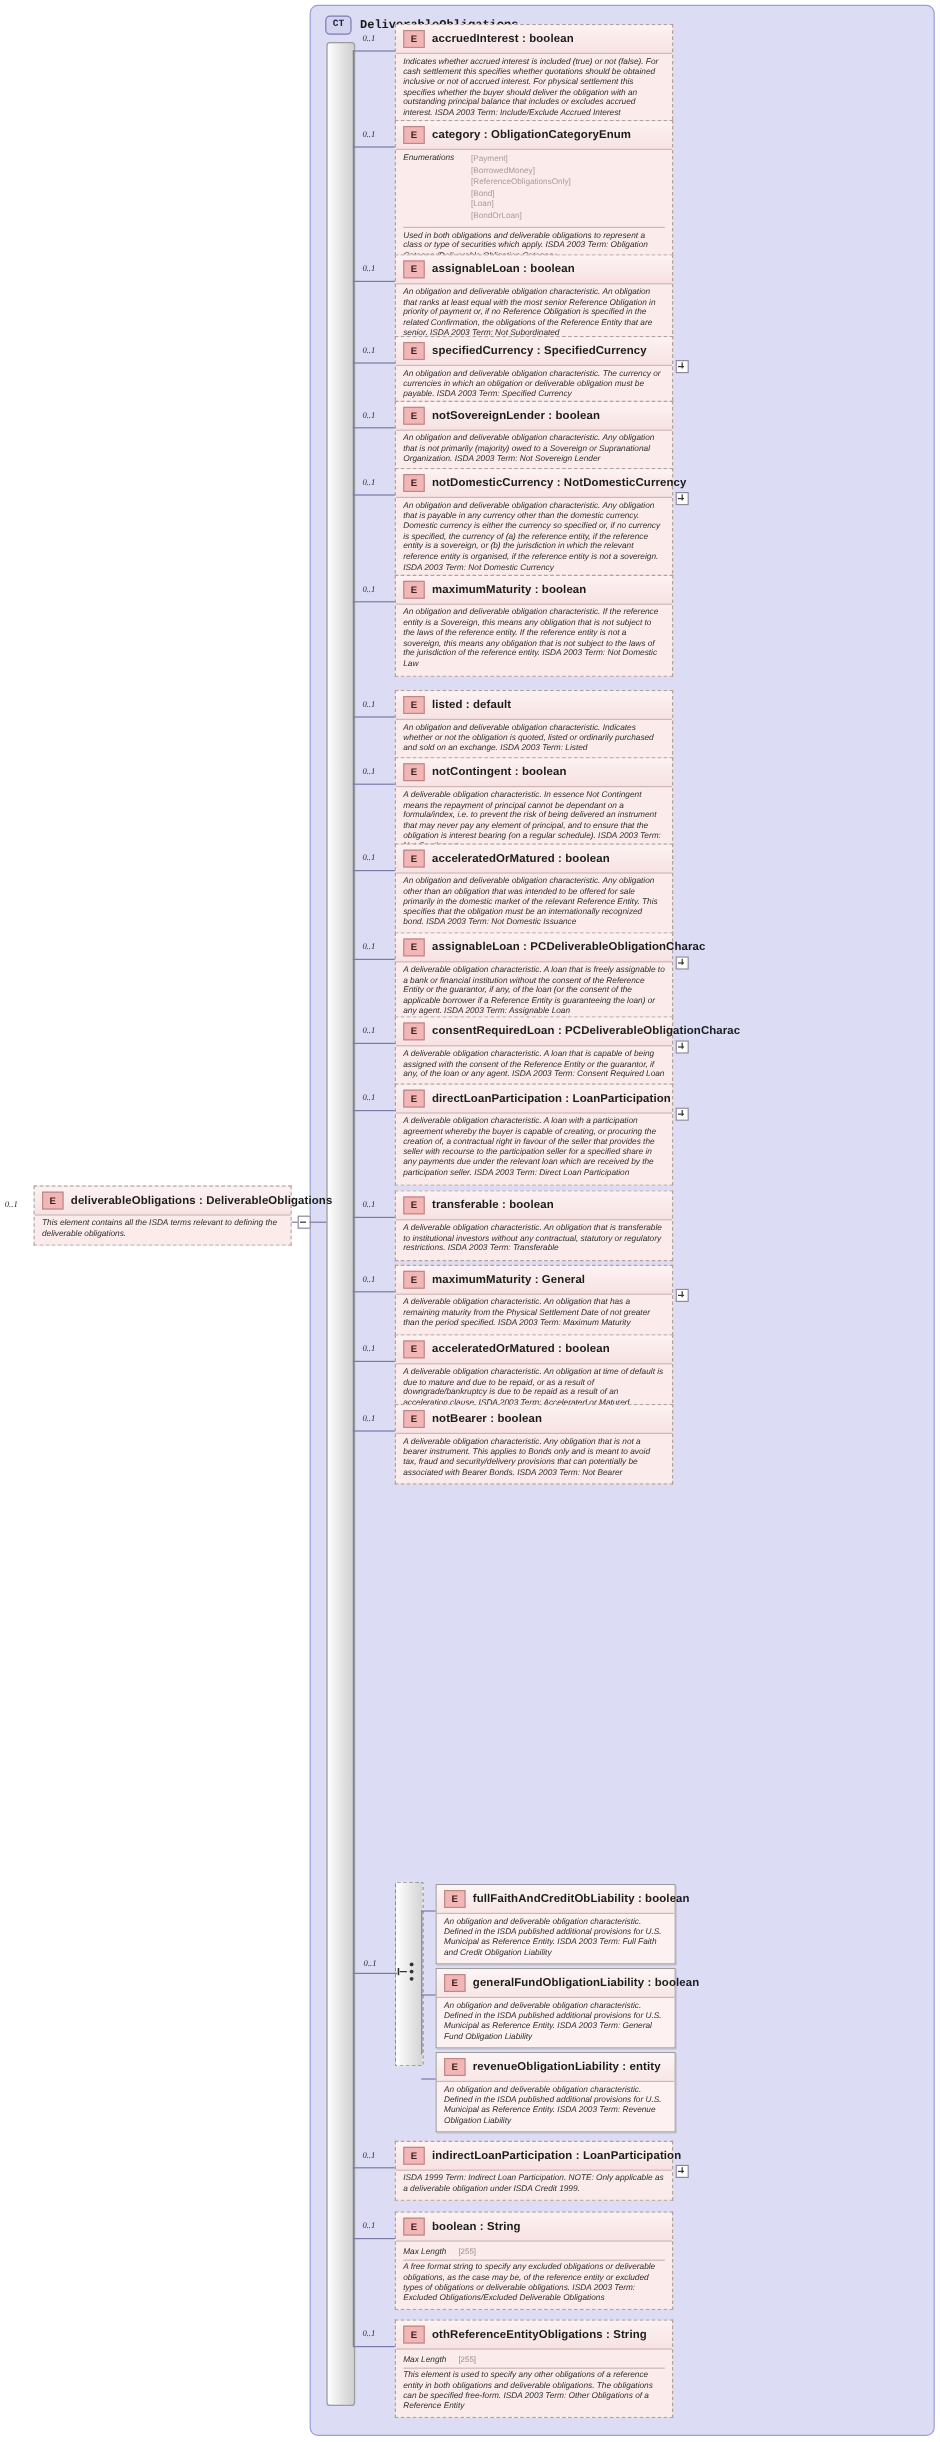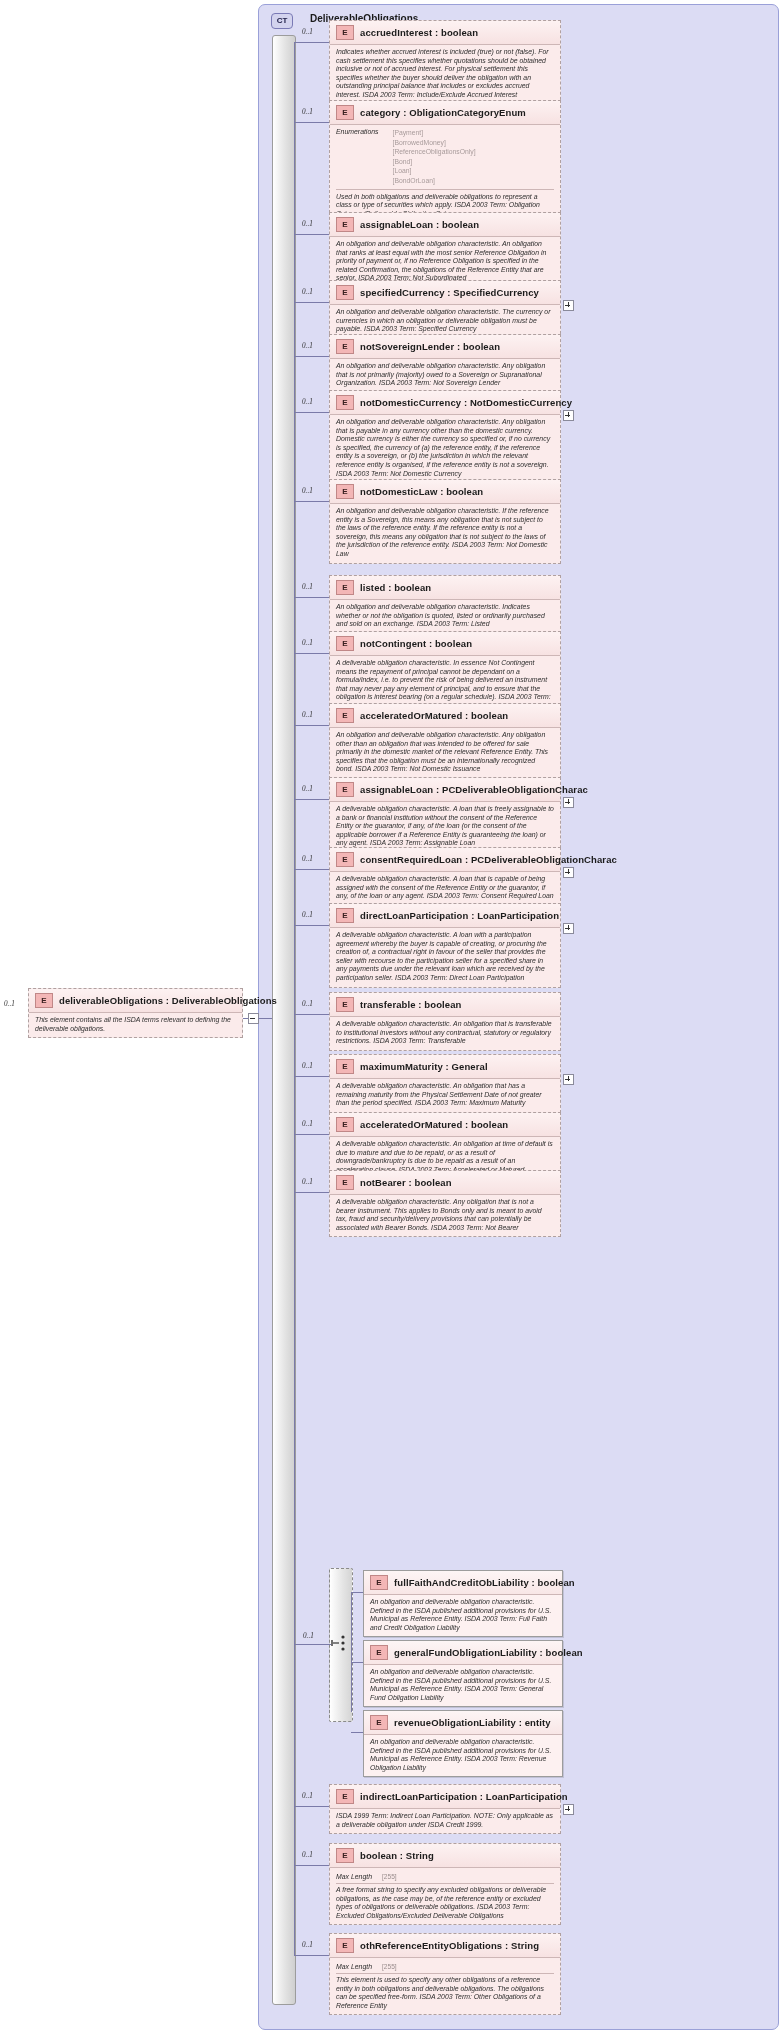--- a/index.html
+++ b/index.html
@@ -21,21 +21,21 @@
   .doc{font-size:6.9px;line-height:8.6px;font-style:italic;color:#2d2d2d;}
   .facet{display:flex;gap:10px;align-items:baseline;font-size:6.9px;font-style:italic;color:#2d2d2d;
          border-bottom:1px solid #cdb6b6;padding:2px 0 3px 0;margin-bottom:2px;}
   .facet .fv{font-style:normal;color:#9a8d8d;font-size:6.6px;}
   .enums{display:flex;gap:14px;align-items:flex-start;font-size:6.9px;font-style:italic;color:#2d2d2d;}
   .enums .elist{font-style:normal;color:#a89b9b;font-size:6.8px;line-height:9.6px;}
 
   
   .ct{position:absolute;left:258px;top:4px;width:521px;height:2026px;
       border:1px solid #9aa0d8;border-radius:7px;background:#dcdcf4;box-sizing:border-box;}
-  .ct-hd{display:flex;align-items:flex-start;gap:17px;padding:8px 0 0 12px;}
+  .ct-hd{display:flex;align-items:center;gap:7px;padding:8px 0 0 12px;font-family:Liberation Mono, monospace;}
   .ct-badge{display:inline-block;width:20px;height:14px;line-height:13px;text-align:center;font-size:8px;
             font-weight:bold;color:#21214a;background:#d3d3ee;border:1px solid #7a7ab5;border-radius:4px;}
   .ct-title{font-size:10px;font-weight:bold;color:#1a1a1a;}
 
   
   .seqbar{position:absolute;left:272px;top:35px;width:22px;height:1968px;
           background:linear-gradient(to right,#ffffff,#e3e3e3 55%,#cfcfcf);
           border:1px solid #9c9c9c;border-radius:3px;}
 
   
@@ -192,34 +192,34 @@
           </div>
         </div>
       </div>
       <div class="card" style="left: 302px; top: 398px;">0..1</div>
       <div class="ln hz" style="left: 294px; top: 412px; width: 35px;"></div>
       <div class="exp plus" style="left: 563px; top: 410px;"></div>
       <div class="row" style="left: 329px; top: 479px; width: 232px;">
         <div class="elem">
           <div class="elem-hd">
             <span class="badge">E</span>
-            <span class="elem-title">notDomesticLaw : boolean</span>
+            <span class="elem-title">maximumMaturity : boolean</span>
           </div>
           <div class="elem-body">
             <div class="doc">An obligation and deliverable obligation characteristic. If the reference entity is a Sovereign, this means any obligation that is not subject to the laws of the reference entity. If the reference entity is not a sovereign, this means any obligation that is not subject to the laws of the jurisdiction of the reference entity. ISDA 2003 Term: Not Domestic Law</div>
           </div>
         </div>
       </div>
       <div class="card" style="left: 302px; top: 487px;">0..1</div>
       <div class="ln hz" style="left: 294px; top: 501px; width: 35px;"></div>
       <div class="row" style="left: 329px; top: 575px; width: 232px;">
         <div class="elem">
           <div class="elem-hd">
             <span class="badge">E</span>
-            <span class="elem-title">listed     : boolean</span>
+            <span class="elem-title">listed     : default</span>
           </div>
           <div class="elem-body">
             <div class="doc">An obligation and deliverable obligation characteristic. Indicates whether or not the obligation is quoted, listed or ordinarily purchased and sold on an exchange. ISDA 2003 Term: Listed</div>
           </div>
         </div>
       </div>
       <div class="card" style="left: 302px; top: 583px;">0..1</div>
       <div class="ln hz" style="left: 294px; top: 597px; width: 35px;"></div>
       <div class="row" style="left: 329px; top: 631px; width: 232px;">
         <div class="elem">

